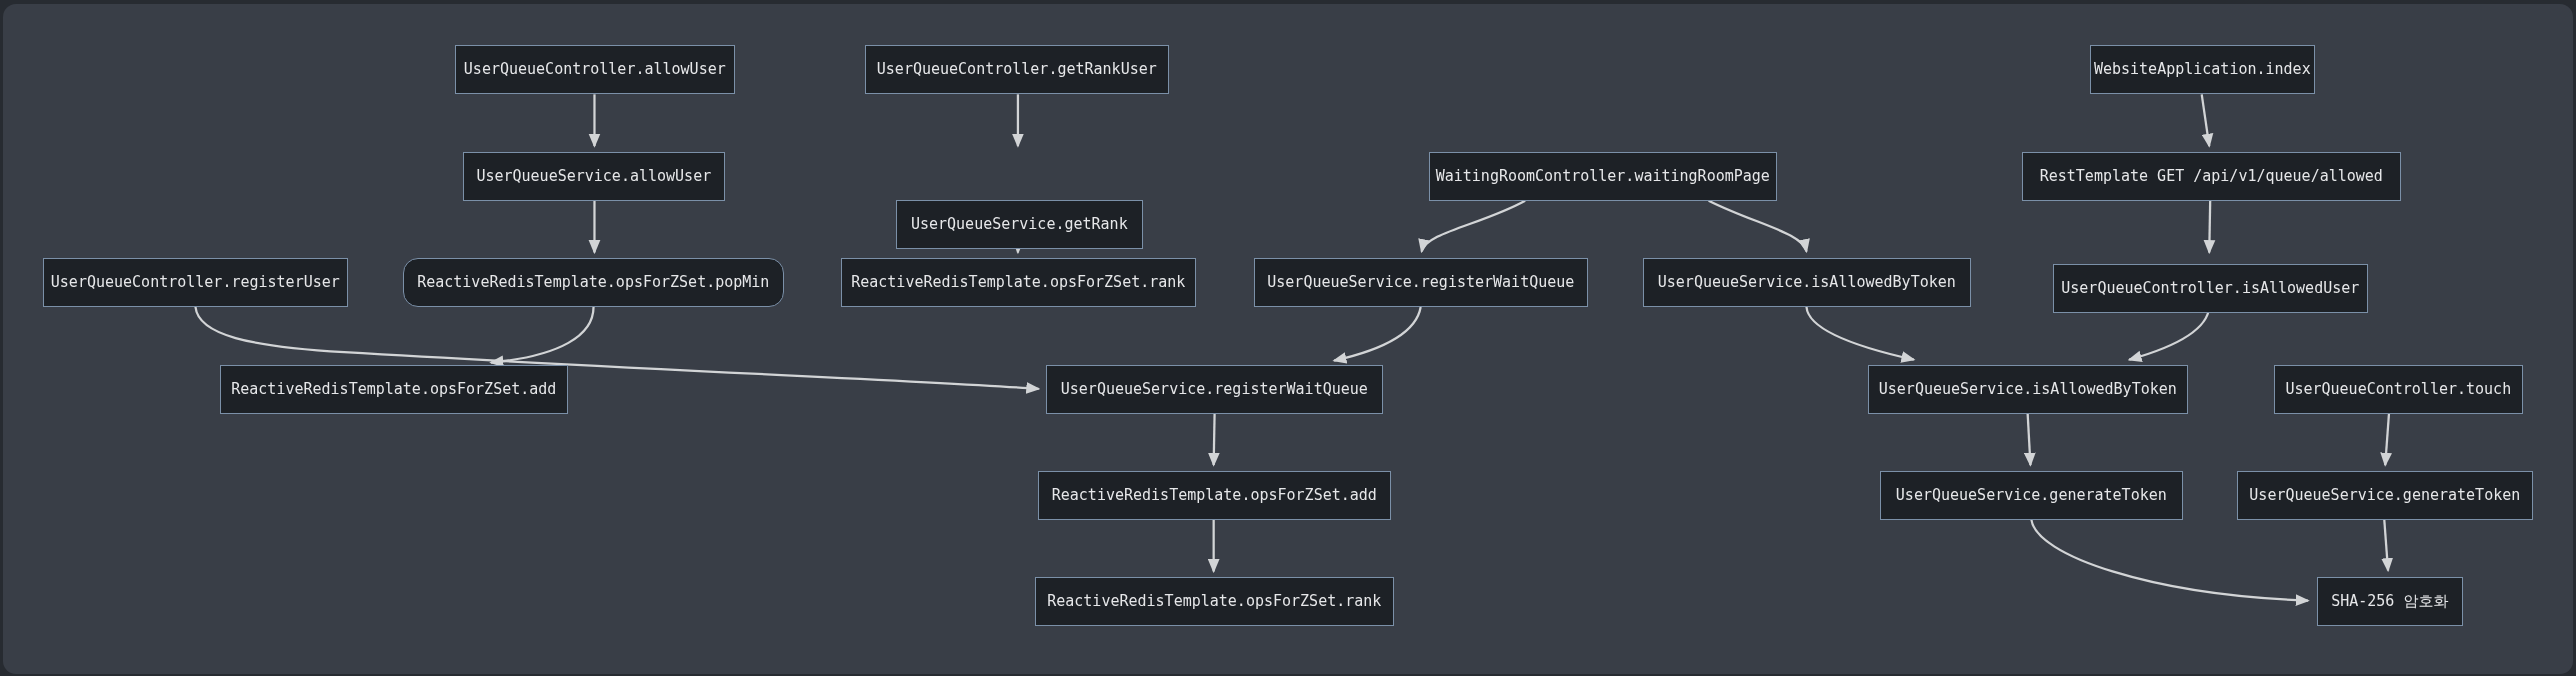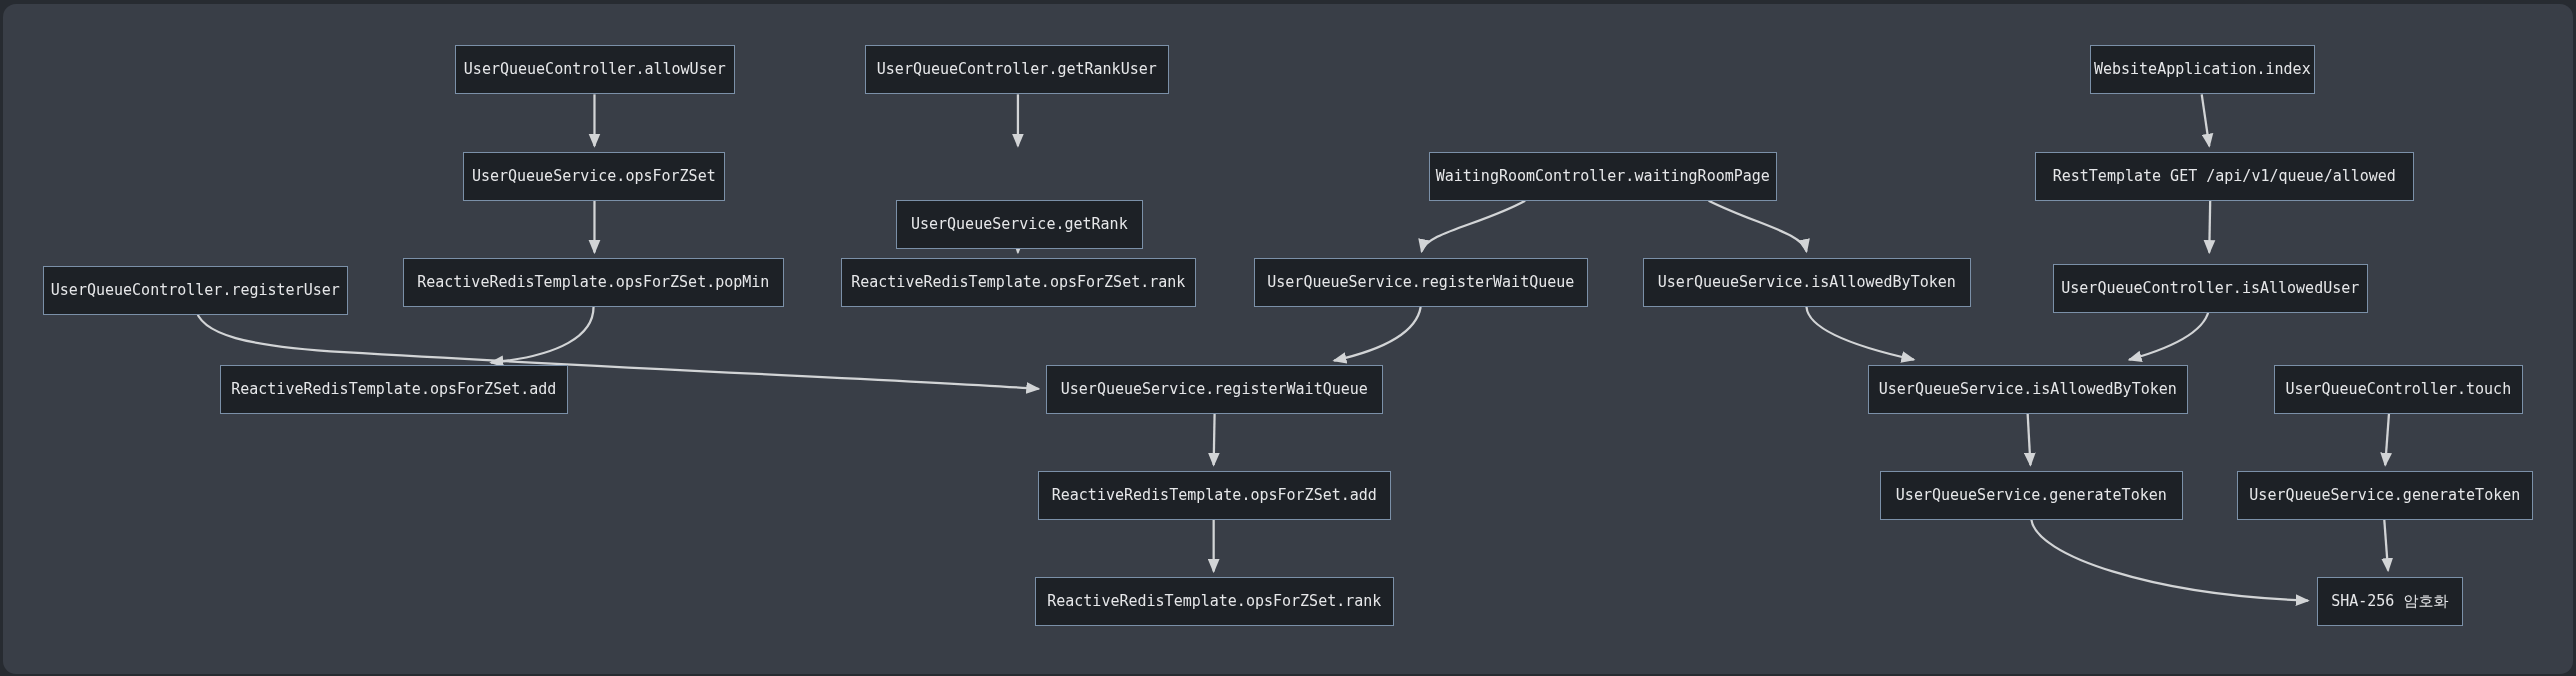--- a/index.html
+++ b/index.html
@@ -52,26 +52,26 @@
         <path class="edge" d="M 2151,435 L 2154,490" marker-end="url(#arrow)"></path>
         <path class="edge" d="M 2535,435 L 2531,490" marker-end="url(#arrow)"></path>
         <path class="edge" d="M 2155,548 C 2160,586 2282,628 2449,634" marker-end="url(#arrow)"></path>
         <path class="edge" d="M 2530,548 L 2534,602" marker-end="url(#arrow)"></path>
       </g>
   </svg>
   <div id="node-layer">
       <div class="node" style="left: 452px; top: 41px; width: 280px;">UserQueueController.allowUser</div>
       <div class="node" style="left: 862px; top: 41px; width: 304px;">UserQueueController.getRankUser</div>
       <div class="node" style="left: 2087px; top: 41px; width: 225px;">WebsiteApplication.index</div>
-      <div class="node" style="left: 460px; top: 148px; width: 262px;">UserQueueService.opsForZSet</div>
+      <div class="node" style="left: 460px; top: 148px; width: 262px;">UserQueueService.allowUser</div>
       <div class="node" style="left: 893px; top: 148px; width: 247px; margin-top: 48px;">UserQueueService.getRank</div>
       <div class="node" style="left: 1426px; top: 148px; width: 348px;">WaitingRoomController.waitingRoomPage</div>
-      <div class="node" style="left: 2019px; top: 148px; width: 379px; margin-left: 13px;">RestTemplate GET /api/v1/queue/allowed</div>
-      <div class="node" style="left: 40px; top: 254px; width: 305px; margin-top: 8px;">UserQueueController.registerUser</div>
-      <div class="node" style="left: 400px; top: 254px; width: 381px;">ReactiveRedisTemplate.opsForZSet.popMin</div>
+      <div class="node" style="left: 2019px; top: 148px; width: 379px;">RestTemplate GET /api/v1/queue/allowed</div>
+      <div class="node" style="left: 40px; top: 254px; width: 305px;">UserQueueController.registerUser</div>
+      <div class="node" style="left: 400px; top: 254px; width: 381px; border-radius: 15px;">ReactiveRedisTemplate.opsForZSet.popMin</div>
       <div class="node" style="left: 838px; top: 254px; width: 355px;">ReactiveRedisTemplate.opsForZSet.rank</div>
       <div class="node" style="left: 1251px; top: 254px; width: 334px;">UserQueueService.registerWaitQueue</div>
       <div class="node" style="left: 1640px; top: 254px; width: 328px;">UserQueueService.isAllowedByToken</div>
       <div class="node" style="left: 2050px; top: 254px; width: 315px; margin-top: 6px;">UserQueueController.isAllowedUser</div>
       <div class="node" style="left: 217px; top: 361px; width: 348px;">ReactiveRedisTemplate.opsForZSet.add</div>
       <div class="node" style="left: 1043px; top: 361px; width: 337px;">UserQueueService.registerWaitQueue</div>
       <div class="node" style="left: 1865px; top: 361px; width: 320px;">UserQueueService.isAllowedByToken</div>
       <div class="node" style="left: 2262px; top: 361px; width: 249px; margin-left: 9px;">UserQueueController.touch</div>
       <div class="node" style="left: 1035px; top: 467px; width: 353px;">ReactiveRedisTemplate.opsForZSet.add</div>
       <div class="node" style="left: 1877px; top: 467px; width: 303px;">UserQueueService.generateToken</div>

